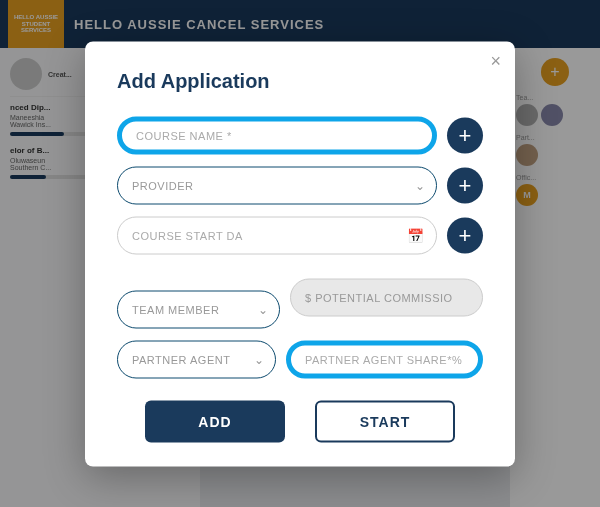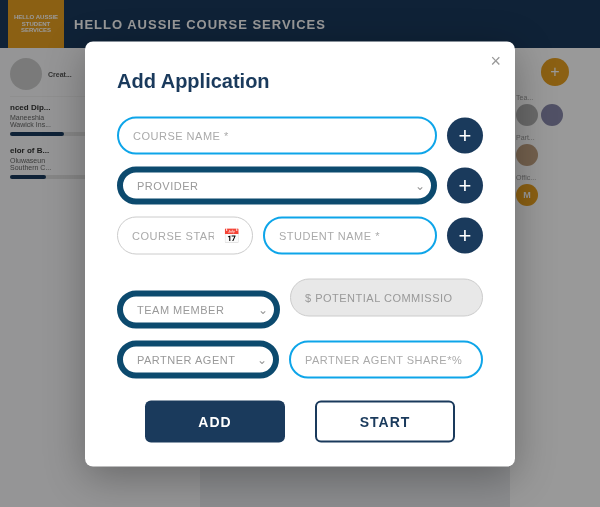--- a/index.html
+++ b/index.html
@@ -156,21 +156,21 @@
 
     .form-row {
       display: flex;
       align-items: center;
       gap: 10px;
     }
 
     .form-input {
       flex: 1;
       height: 38px;
-      border: 2px solid #0ea5e9;
+      border: 5px solid #0ea5e9;
       border-radius: 20px;
       padding: 0 14px;
       font-size: 11px;
       color: #666;
       background: white;
       outline: none;
       text-transform: uppercase;
       letter-spacing: 0.5px;
     }
 
@@ -182,21 +182,21 @@
     }
 
     .select-wrapper {
       flex: 1;
       position: relative;
     }
 
     .select-wrapper select {
       width: 100%;
       height: 38px;
-      border: 6px solid #0c4a6e;
+      border: 1px solid #0c4a6e;
       border-radius: 20px;
       padding: 0 14px;
       font-size: 11px;
       color: #999;
       background: white;
       appearance: none;
       outline: none;
       cursor: pointer;
       text-transform: uppercase;
       letter-spacing: 0.5px;
@@ -315,21 +315,21 @@
     }
   </style>
 </head>
 <body>
 
 <div class="background">
   <div class="bg-header">
     <div class="bg-logo-box">
       <span style="font-size:6px;">HELLO AUSSIE<br>STUDENT SERVICES</span>
     </div>
-    <span class="bg-title">HELLO AUSSIE COURSE SERVICES</span>
+    <span class="bg-title">HELLO AUSSIE CANCEL SERVICES</span>
   </div>
 
   <div class="bg-content">
 
     <div style="display:flex;align-items:center;gap:6px;margin-bottom:6px;">
       <div style="width:32px;height:32px;border-radius:50%;background:#ccc;"></div>
       <div>
         <div style="font-size:7px;color:#555;font-weight:bold;">Creat...</div>
       </div>
     </div>
@@ -390,21 +390,20 @@
         <span class="select-chevron">⌄</span>
       </div>
       <button class="plus-btn">+</button>
     </div>
 
     <div class="form-row">
       <div class="input-with-icon" style="flex:1.1;">
         <input type="text" placeholder="COURSE START DA" style="">
         <span class="input-calendar-icon">📅</span>
       </div>
-      <input class="form-input" style="flex: 1 1 0%;" type="text" placeholder="STUDENT NAME *">
       <button class="plus-btn">+</button>
     </div>
 
     <div class="form-row">
       <div class="select-wrapper" style="flex:1;margin-top:24px;">
         <select>
           <option value="">TEAM MEMBER</option>
         </select>
         <span class="select-chevron">⌄</span>
       </div>

